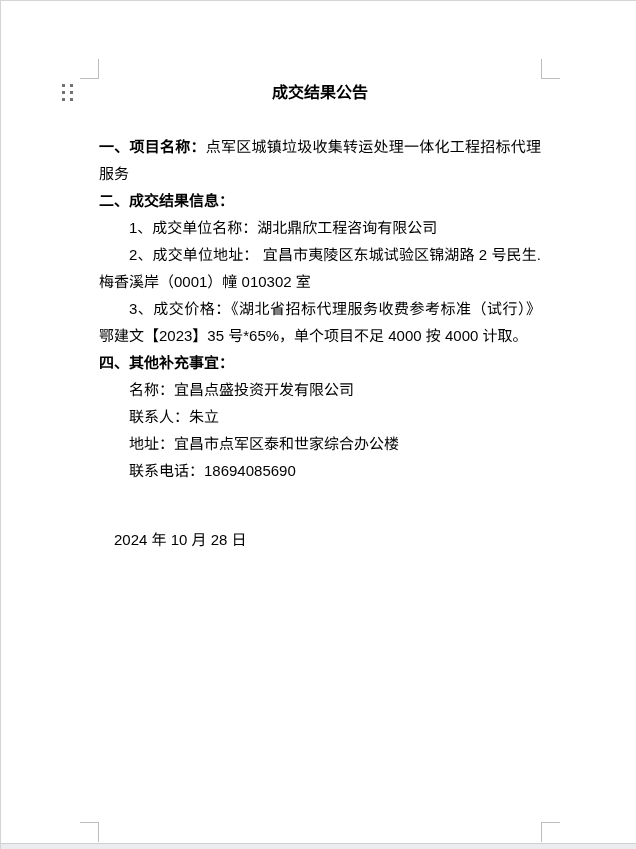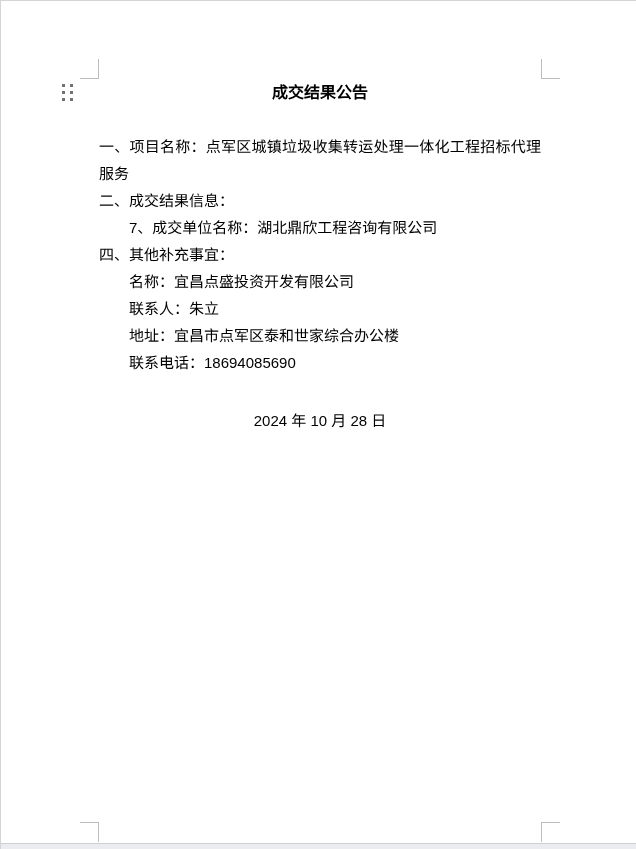--- a/index.html
+++ b/index.html
@@ -48,22 +48,22 @@
   .doc-title {
     margin: 0;
     font-size: 16px;
     font-weight: bold;
     text-align: center;
     line-height: 27px;
   }
   .blank { height: 27px; }
   .para { margin: 0; text-align: justify; }
   .para.indent { text-indent: 2em; }
-  .para b { font-weight: normal; }
-  .date-line { margin: 4px; text-align: center; }
+  .para b { font-weight: bold; }
+  .date-line { margin: 15px; text-align: left; }
   
   .bottom-strip {
     position: absolute;
     left: 0; right: 0;
     top: 842px; height: 7px;
     background: #eaecf0;
     border-top: 1px solid #cfd0d4;
   }
 </style>
 </head>
@@ -88,23 +88,25 @@
   <div class="content">
 
     <h1 class="doc-title">成交结果公告</h1>
 
     <div class="blank"></div>
 
     <p class="para"><b>一、项目名称：</b><span>点军区城镇垃圾收集转运处理一体化工程招标代理服务</span></p>
 
     <p class="para"><b>二、成交结果信息：</b></p>
 
-    <p class="para indent"><span>7、成交单位名称：湖北鼎欣工程咨询有限公司</span></p>
+    <p class="para indent"><span>1、成交单位名称：湖北鼎欣工程咨询有限公司</span></p>
 
+    <p class="para indent"><span>2、成交单位地址： 宜昌市夷陵区东城试验区锦湖路 2 号民生.梅香溪岸（0001）幢 010302 室</span></p>
 
+    <p class="para indent"><span>3、成交价格：《湖北省招标代理服务收费参考标准（试行）》鄂建文【2023】35 号*65%，单个项目不足 4000 按 4000 计取。</span></p>
 
 
     <p class="para"><b>四、其他补充事宜：</b></p>
 
 
 
 
     <p class="para indent"><span>名称：宜昌点盛投资开发有限公司</span></p>
 
     <p class="para indent"><span>联系人：朱立</span></p>

